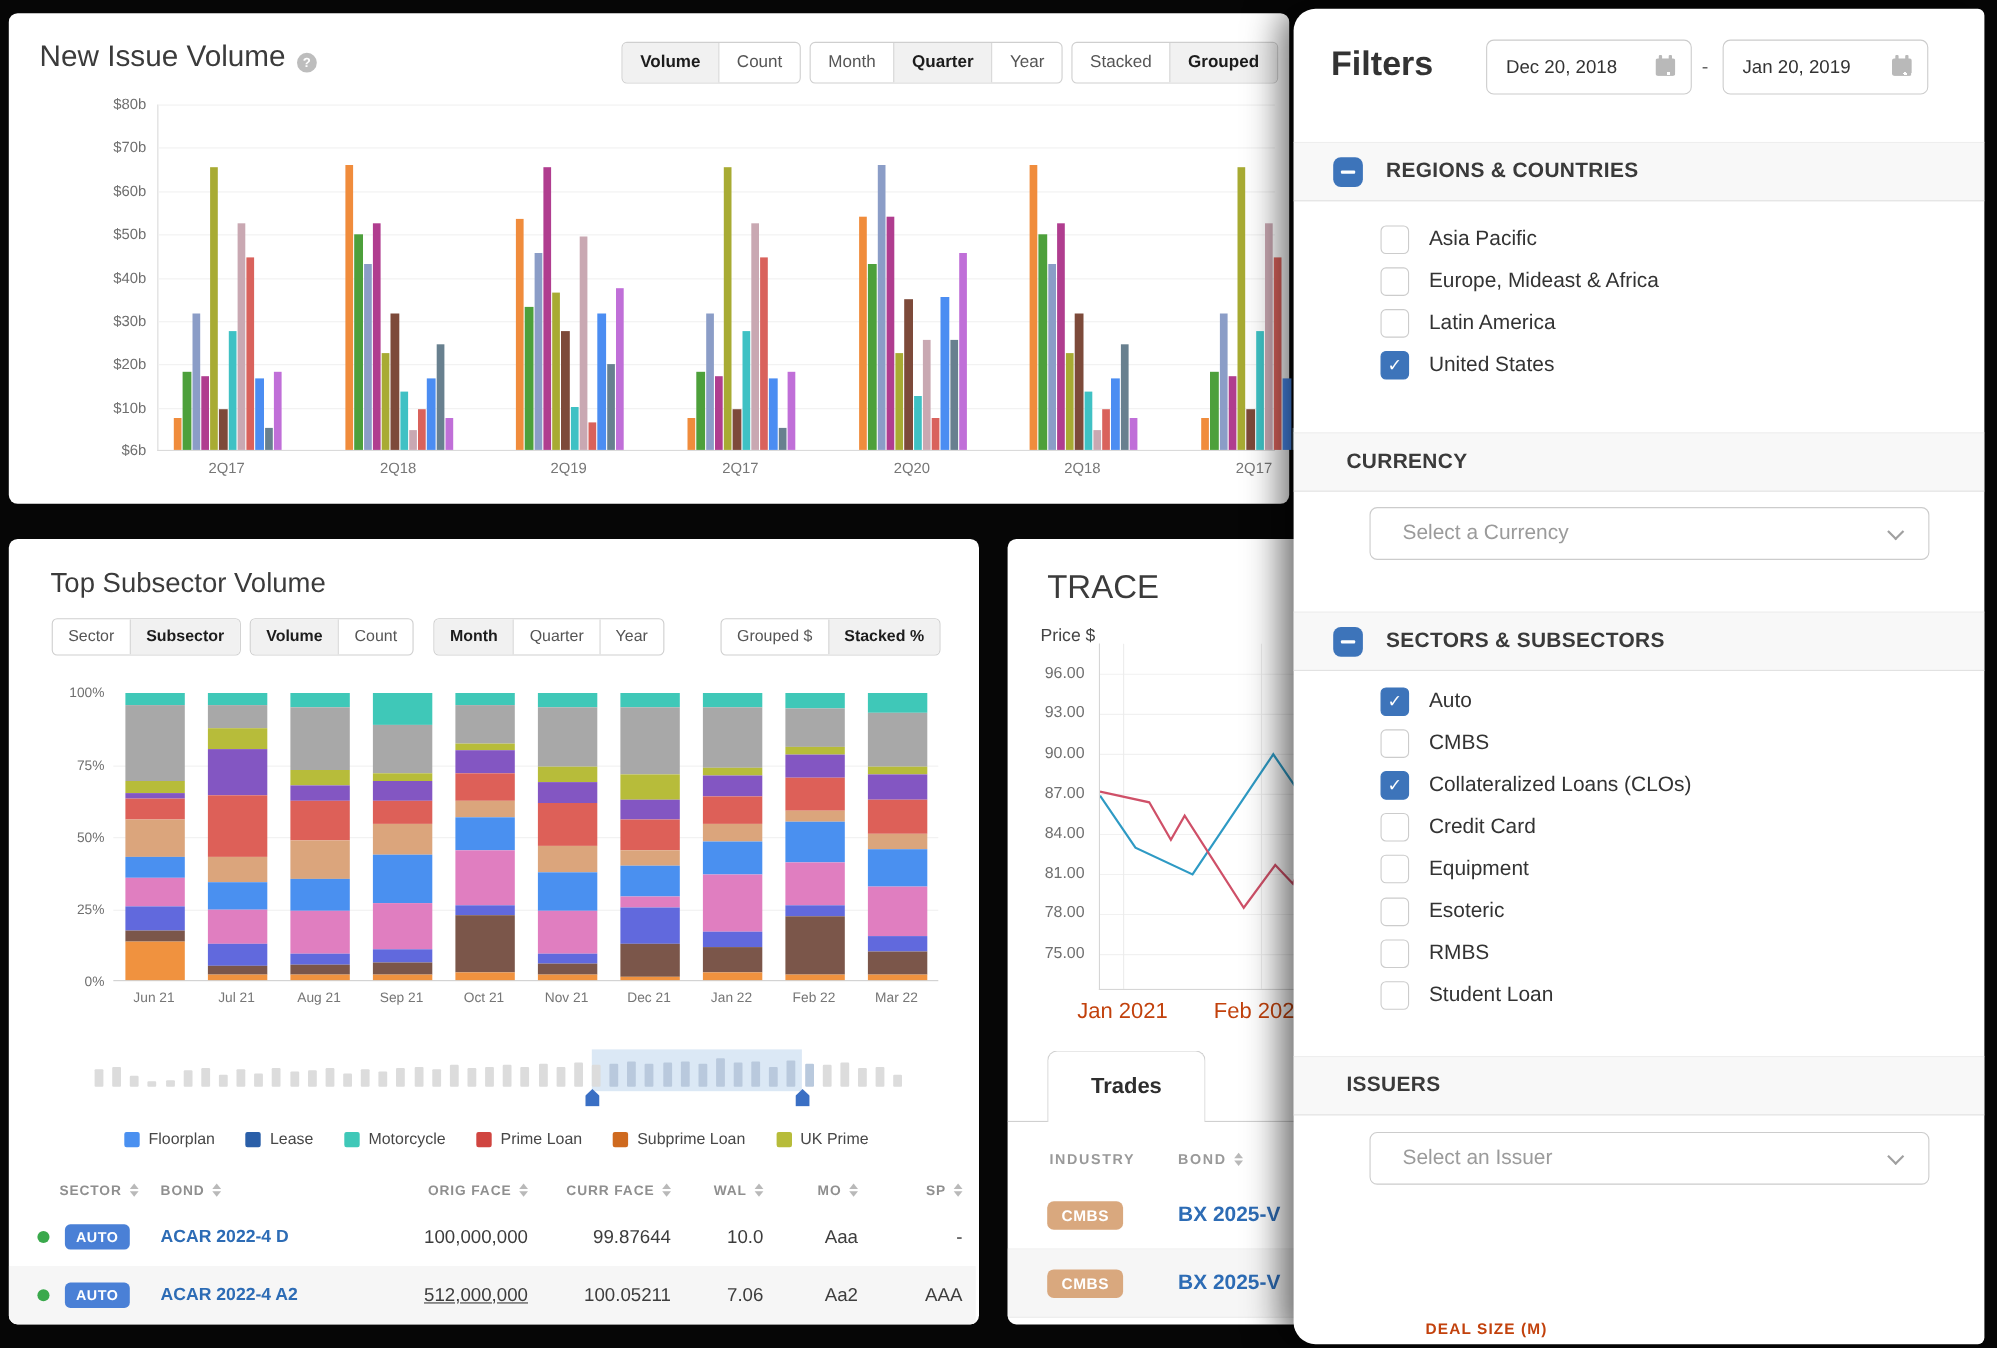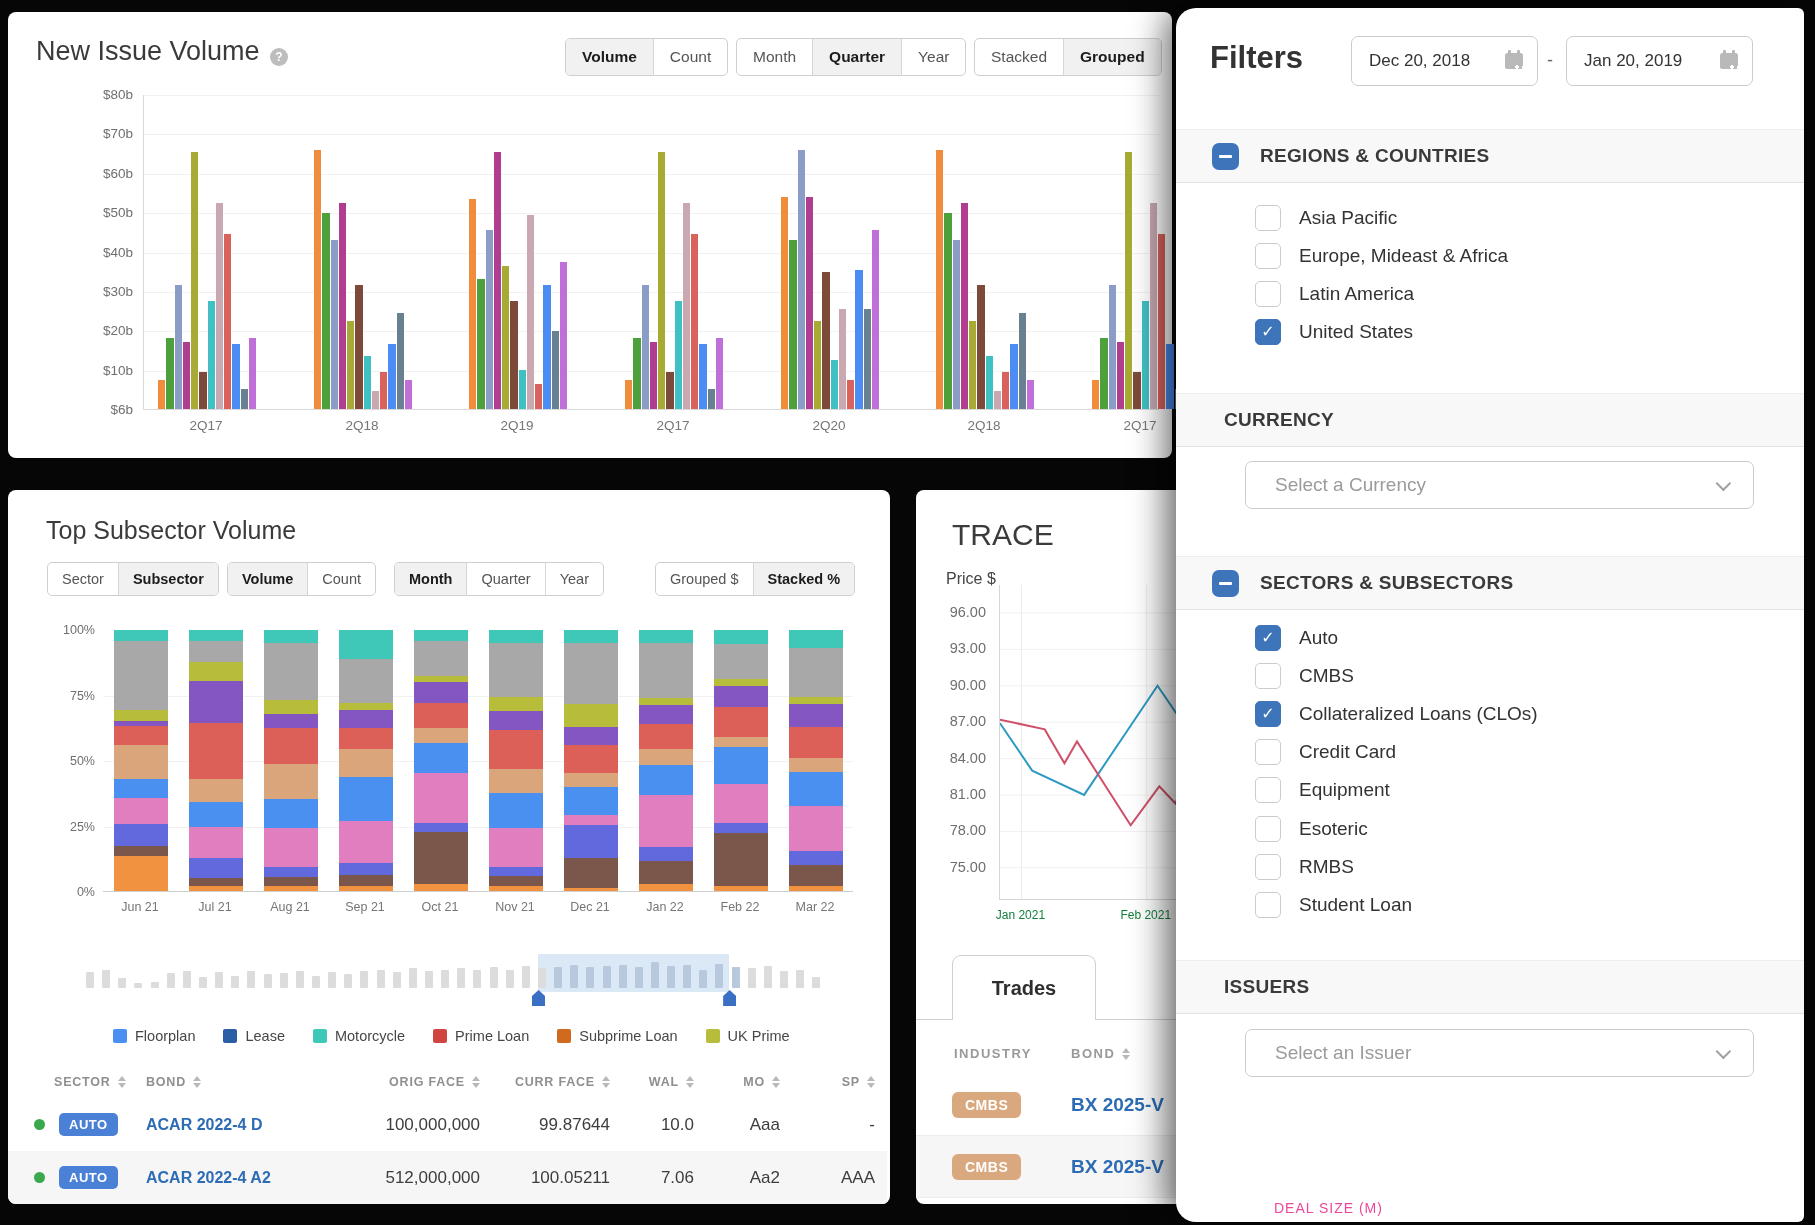--- a/index.html
+++ b/index.html
@@ -67,21 +67,21 @@
   .sub-row { height:53px; font-size:17px; color:#3d3d3d; }
   .sub-row.alt { background:#f6f6f6; }
   .status-dot { width:11px; height:11px; border-radius:50%; margin:0 14px 0 26px; flex:none; }
   .badge { color:#fff; font-size:13px; font-weight:700; padding:4px 10px; border-radius:5px; letter-spacing:0.5px; }
   .bond-link { color:#2d6cb5; font-weight:700; font-size:16px; }
 
   
   #panel-trace { overflow:hidden; }
   .trace-ylabel { position:absolute; width:52px; text-align:right; font-size:14.5px; color:#6f6f6f; left:18px; }
   #trace-svg { position:absolute; left:83px; top:95px; }
-  .trace-xlabel { position:absolute; top:418px; width:90px; text-align:center; font-size:12px; color:#15803d; }
+  .trace-xlabel { position:absolute; top:418px; width:90px; text-align:center; font-size:20px; color:#c2410c; }
   #trades-tab { position:absolute; left:36px; top:465px; width:144px; height:65px; background:#fff;
                 border:1px solid #d0d0d0; border-bottom:none; border-radius:9px 9px 0 0; z-index:2;
                 display:flex; align-items:center; justify-content:center; font-size:20px; font-weight:700; color:#2e2e2e; }
   #trades-line { position:absolute; left:0; right:0; top:529px; height:1px; background:#d0d0d0; }
   .trace-col-head { position:absolute; top:556px; font-size:13px; letter-spacing:1.5px; color:#999;
                     font-weight:700; display:flex; align-items:center; }
   .trace-row { position:absolute; left:0; right:0; height:62px; display:flex; align-items:center;
                border-bottom:1px solid #ececec; }
   .trace-row.alt { background:#f6f6f6; }
   .trace-row .badge { margin-left:36px; font-size:14px; padding:5px 13px; border-radius:6px; }
@@ -118,22 +118,22 @@
   .checkbox { width:26px; height:26px; border:1.5px solid #ccc; border-radius:5px; background:#fff;
               display:flex; align-items:center; justify-content:center; font-size:16px; color:#fff; flex:none; }
   .checkbox.checked { background:#3d74ba; border-color:#3d74ba; font-weight:700; }
   .check-label { margin-left:18px; font-size:19px; color:#333; }
   .select-box { position:absolute; left:69px; width:509px; height:48px; border:1px solid #ccc;
                 border-radius:7px; display:flex; align-items:center; justify-content:space-between;
                 padding:0 22px 0 29px; background:#fff; }
   .select-placeholder { font-size:19px; color:#9b9b9b; }
   .chevron { width:11px; height:11px; border-left:2.5px solid #a0a0a0; border-bottom:2.5px solid #a0a0a0;
              transform:rotate(-45deg) translateY(-3px); }
-  #deal-size-label { position:absolute; left:98px; top:1192px; font-size:14px; font-weight:400;
-                     color:#ec4899; letter-spacing:1px; }
+  #deal-size-label { position:absolute; left:120px; top:1192px; font-size:14px; font-weight:700;
+                     color:#c2410c; letter-spacing:1px; }
 </style>
 </head>
 <body>
 
 <div id="app">
 
   <section class="panel" id="panel-niv" style="left:8px;top:12px;width:1164px;height:446px;">
     <div class="panel-title" style="left:28px;top:24px;font-size:27px;">New Issue Volume</div>
     <div class="help-circle" style="left:262px;top:36px;">?</div>
     <div class="toggle-group" style="left:557px;top:26px;">
@@ -592,21 +592,21 @@
           <div class="cell-r" style="display: flex; align-items: center;">-</div>
         </div>
         <div class="sub-grid sub-row alt">
           <div style="display: flex; align-items: center;">
             <div class="status-dot" style="background: rgb(58, 169, 76);"></div>
             <div class="badge" style="background: rgb(74, 128, 214);">AUTO</div>
           </div>
           <div>
             <div class="bond-link">ACAR 2022-4 A2</div>
           </div>
-          <div class="cell-r" style="display: flex; align-items: center;">512,000,000</div>
+          <div class="cell-r" style="display: flex; align-items: center; text-decoration: underline;">512,000,000</div>
           <div class="cell-r" style="display: flex; align-items: center;">100.05211</div>
           <div class="cell-r" style="display: flex; align-items: center;">7.06</div>
           <div class="cell-r" style="display: flex; align-items: center;">Aa2</div>
           <div class="cell-r" style="display: flex; align-items: center;">AAA</div>
         </div>
       </div>
   </section>
 
   <section class="panel" id="panel-trace" style="left:916px;top:490px;width:268px;height:714px;">
     <div class="panel-title" style="left:36px;top:28px;font-size:30px;">TRACE</div>

